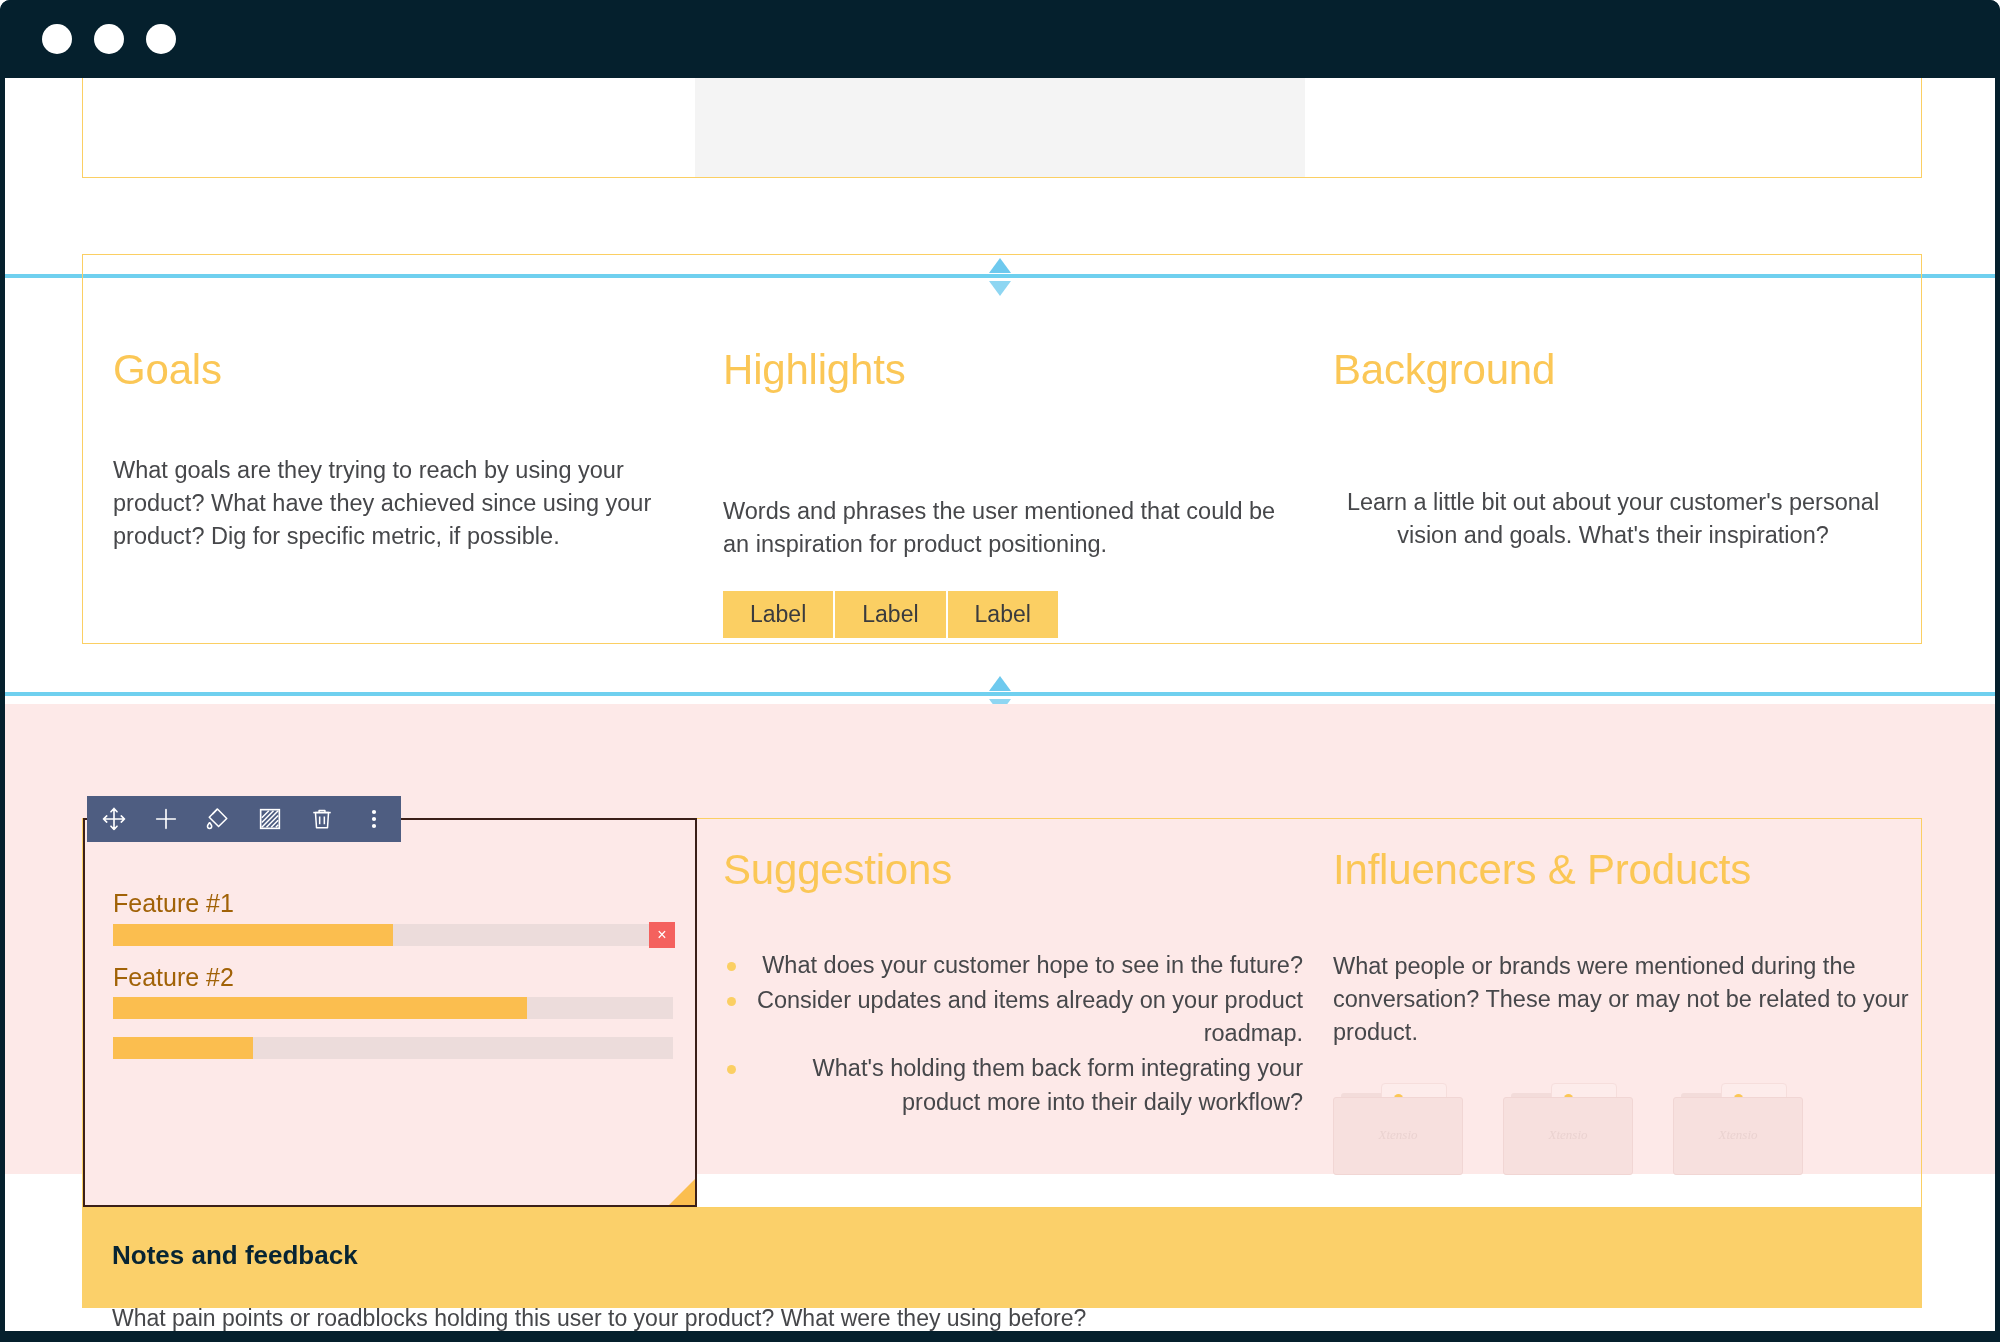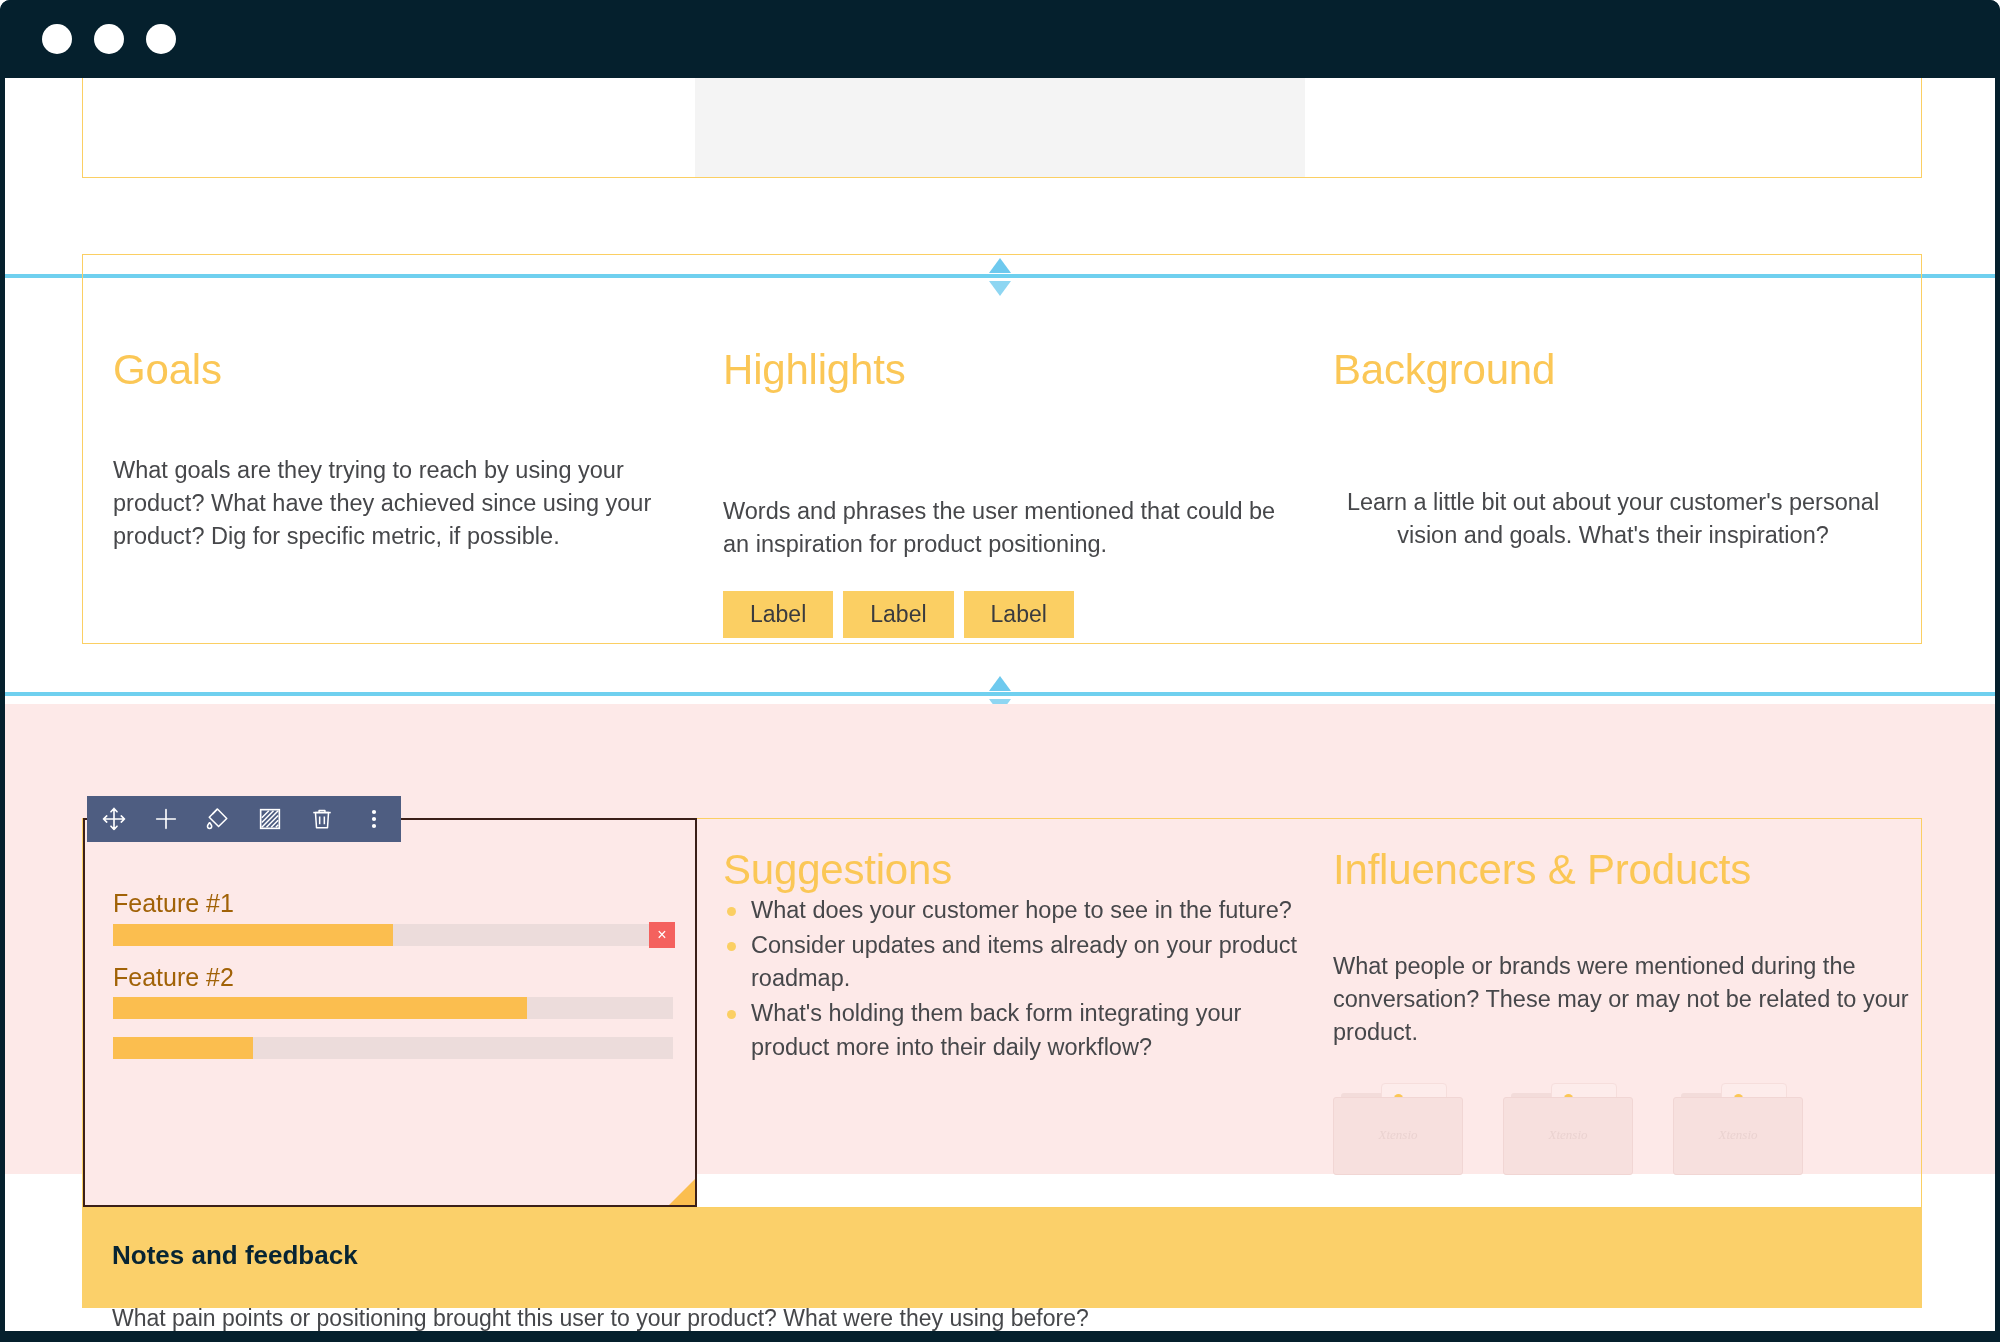--- a/index.html
+++ b/index.html
@@ -71,21 +71,21 @@
     letter-spacing:-0.2px;
     white-space:nowrap;
   }
   .card-p{
     font-size:23.5px;
     line-height:1.41;
     color:#46474a;
   }
 
   
-  .labels{ display:flex; gap:10px; margin-top:30px; }
+  .labels{ display:flex; gap:2px; margin-top:30px; }
   .chip{
     background:#fbcf63;
     color:#3a3b3e;
     font-size:23px;
     padding:12px 27px;
     line-height:1;
     border:none;
     font-family:inherit;
     cursor:pointer;
   }
@@ -350,21 +350,21 @@
           <svg width="28" height="28" viewBox="0 0 24 24" fill="#ffffff">
             <circle cx="12" cy="6" r="1.8"></circle>
             <circle cx="12" cy="12" r="1.8"></circle>
             <circle cx="12" cy="18" r="1.8"></circle>
           </svg>
         </div>
       </div>
 
       <div class="col" style="position:absolute; left:718px; top:768px; width:580px; z-index:5;">
         <div class="card-h">Suggestions</div>
-        <ul class="sugg-list" style="">
+        <ul class="sugg-list" style="margin-top:55px;text-align:right;">
           <li>What does your customer hope to see in the future?</li>
           <li>Consider updates and items already on your product roadmap.</li>
           <li>What's holding them back form integrating your product more into their daily workflow?</li>
         </ul>
       </div>
 
       <div class="col" style="position:absolute; left:1328px; top:768px; width:580px; z-index:5;">
         <div class="card-h">Influencers &amp; Products</div>
         <div class="card-p" style="margin-top:56px;">What people or brands were mentioned during the conversation? These may or may not be related to your product.</div>
         <div class="img-row">
@@ -397,17 +397,17 @@
             </div>
             <div class="ph-folder"></div>
             <div class="ph-brand">Xtensio</div>
           </div>
         </div>
       </div>
     </div>
 
     <div id="notes-strip">
       <div id="notes-title">Notes and feedback</div>
-      <div id="notes-body">What pain points or positioning brought this user to your product? What were they using before?</div>
+      <div id="notes-body">What pain points or roadblocks holding this user to your product? What were they using before?</div>
     </div>
 
   </div>
 </div>
 
 </body></html>

